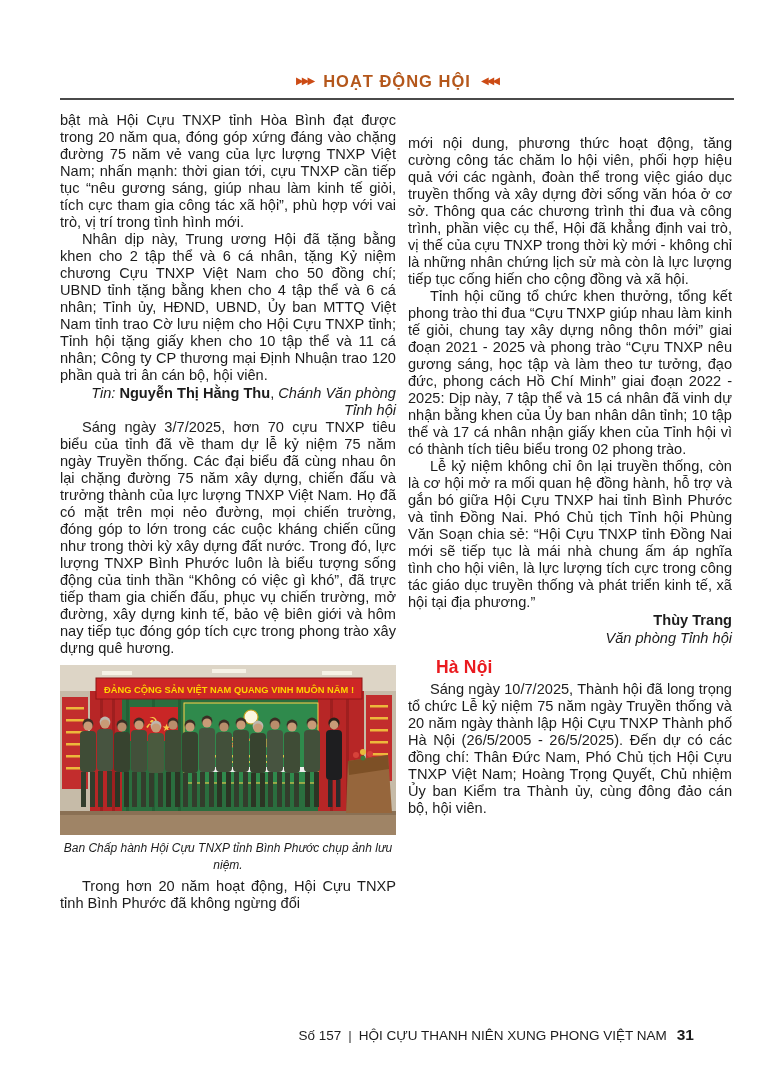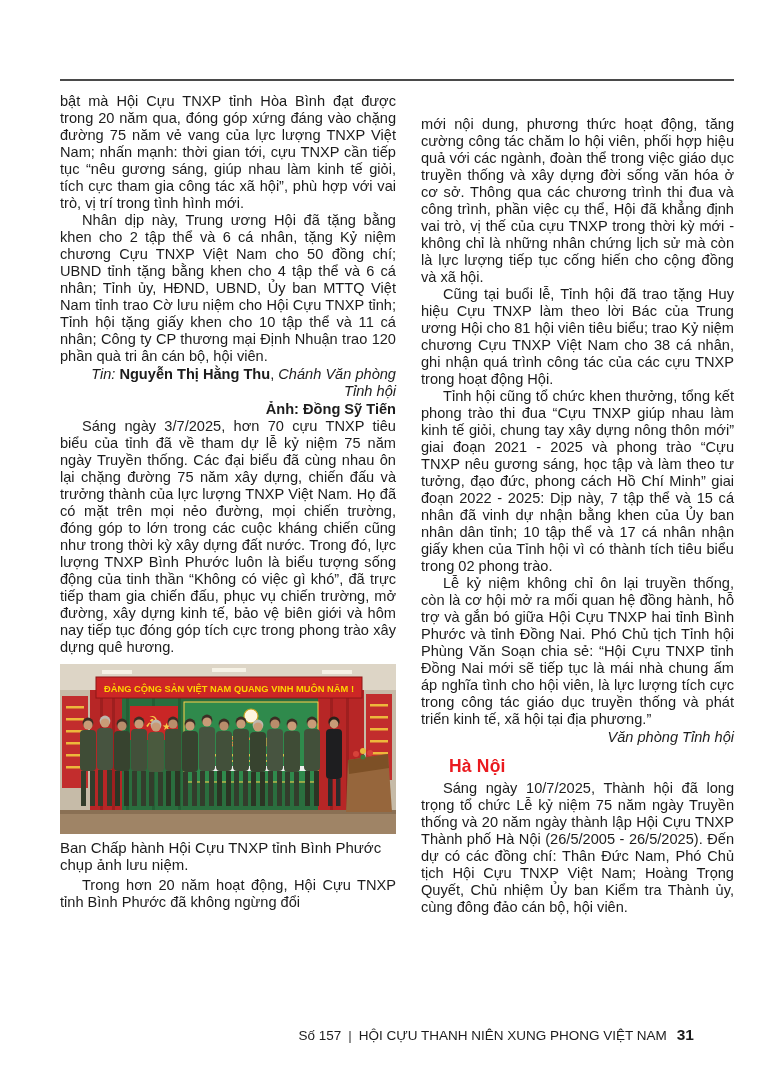--- a/index.html
+++ b/index.html
@@ -19,21 +19,21 @@
     font-weight: bold; font-size: 16.5px; letter-spacing: 1px;
     color: #b4571b; vertical-align: middle;
   }
   .header .arrows {
     font-size: 10px; letter-spacing: -2px; color: #cc4b15;
     vertical-align: middle; margin: 0 10px; position: relative; top: -1px;
   }
   .rule { border: none; border-top: 2px solid #4a4a4a; margin: 7px 0 12px 0; }
 
   
-  .columns { display: flex; gap: 25px; }
+  .columns { display: flex; gap: 12px; }
   .col-left  { width: 336px; }
   .col-right { width: 324px; margin-top: 23px; }
 
   p.body {
     margin: 0; font-size: 14.6px; line-height: 17px;
     text-align: justify; text-justify: inter-word;
   }
   p.indent { text-indent: 22px; }
 
   .byline { text-align: right; font-size: 14.6px; line-height: 17px; margin: 1px 0 0 0; }
@@ -41,49 +41,51 @@
   .byline .b { font-weight: bold; }
 
   h2.section {
     color: #ea1a1f; font-size: 17.5px; font-weight: bold;
     margin: 10px 0 3px 28px; letter-spacing: 0.2px;
   }
 
   figure { margin: 8px 0 4px 0; }
   svg.photo { display: block; width: 336px; height: 170px; }
   figcaption {
-    
-    font-size: 15px; line-height: 17px; margin-top: 5px;
+    font-style: italic; text-align: center;
+    font-size: 12px; line-height: 17px; margin-top: 5px;
   }
   .after-photo { margin-top: 9px; }
 
   
   .footer {
     position: absolute; right: 86px; bottom: 48px;
     font-size: 13.5px; color: #1c1c1c; white-space: nowrap;
   }
   .footer .sep { margin: 0 7px; color: #3a3a3a; }
   .footer .pg { font-weight: bold; font-size: 15.5px; margin-left: 10px; }
 </style>
 </head>
 <body>
 
 <div class="page">
 
+  <div class="header">
+    <span class="arrows">▶▶▶</span><span class="title">HOẠT ĐỘNG HỘI</span><span class="arrows">◀◀◀</span>
+  </div>
   <hr class="rule">
 
   <div class="columns">
 
     <div class="col-left">
       <p class="body">bật mà Hội Cựu TNXP tỉnh Hòa Bình đạt được trong 20 năm qua, đóng góp xứng đáng vào chặng đường 75 năm vẻ vang của lực lượng TNXP Việt Nam; nhấn mạnh: thời gian tới, cựu TNXP cần tiếp tục “nêu gương sáng, giúp nhau làm kinh tế giỏi, tích cực tham gia công tác xã hội”, phù hợp với vai trò, vị trí trong tình hình mới.</p>
       <p class="body indent">Nhân dịp này, Trung ương Hội đã tặng bằng khen cho 2 tập thể và 6 cá nhân, tặng Kỷ niệm chương Cựu TNXP Việt Nam cho 50 đồng chí; UBND tỉnh tặng bằng khen cho 4 tập thể và 6 cá nhân; Tỉnh ủy, HĐND, UBND, Ủy ban MTTQ Việt Nam tỉnh trao Cờ lưu niệm cho Hội Cựu TNXP tỉnh; Tỉnh hội tặng giấy khen cho 10 tập thể và 11 cá nhân; Công ty CP thương mại Định Nhuận trao 120 phần quà tri ân cán bộ, hội viên.</p>
       <p class="byline"><span class="i">Tin:</span>
         <span class="b">Nguyễn Thị Hằng Thu</span><span>,</span>
         <span class="i">Chánh Văn phòng Tỉnh hội</span></p>
-      <p class="byline b" style="font-weight:bold">Ảnh: Đồng Sỹ Tiến</p>
 
       <p class="body indent">Sáng ngày 3/7/2025, hơn 70 cựu TNXP tiêu biểu của tỉnh đã về tham dự lễ kỷ niệm 75 năm ngày Truyền thống. Các đại biểu đã cùng nhau ôn lại chặng đường 75 năm xây dựng, chiến đấu và trưởng thành của lực lượng TNXP Việt Nam. Họ đã có mặt trên mọi nẻo đường, mọi chiến trường, đóng góp to lớn trong các cuộc kháng chiến cũng như trong thời kỳ xây dựng đất nước. Trong đó, lực lượng TNXP Bình Phước luôn là biểu tượng sống động của tinh thần “Không có việc gì khó”, đã trực tiếp tham gia chiến đấu, phục vụ chiến trường, mở đường, xây dựng kinh tế, bảo vệ biên giới và hôm nay tiếp tục đóng góp tích cực trong phong trào xây dựng quê hương.</p>
 
       <figure>
         <svg class="photo" viewBox="0 0 336 170" xmlns="http://www.w3.org/2000/svg">
 
           <rect x="0" y="0" width="336" height="170" fill="#cfc7b8"></rect>
           <rect x="0" y="0" width="336" height="26" fill="#ddd5c6"></rect>
           <rect x="42" y="6" width="30" height="4" fill="#f6f2e6"></rect>
           <rect x="152" y="4" width="34" height="4" fill="#f6f2e6"></rect>
@@ -262,23 +264,23 @@
           </g>
         </svg>
         <figcaption>Ban Chấp hành Hội Cựu TNXP tỉnh Bình Phước chụp ảnh lưu niệm.</figcaption>
       </figure>
 
       <p class="body indent after-photo">Trong hơn 20 năm hoạt động, Hội Cựu TNXP tỉnh Bình Phước đã không ngừng đổi</p>
     </div>
 
     <div class="col-right">
       <p class="body">mới nội dung, phương thức hoạt động, tăng cường công tác chăm lo hội viên, phối hợp hiệu quả với các ngành, đoàn thể trong việc giáo dục truyền thống và xây dựng đời sống văn hóa ở cơ sở. Thông qua các chương trình thi đua và công trình, phần việc cụ thể, Hội đã khẳng định vai trò, vị thế của cựu TNXP trong thời kỳ mới - không chỉ là những nhân chứng lịch sử mà còn là lực lượng tiếp tục cống hiến cho cộng đồng và xã hội.</p>
-      <p class="body indent">Cũng tại buổi lễ, Tỉnh hội đã trao tặng Huy hiệu Cựu TNXP làm theo lời Bác của Trung ương Hội cho 81 hội viên tiêu biểu; trao Kỷ niệm chương Cựu TNXP Việt Nam cho 38 cá nhân, ghi nhận quá trình công tác của các cựu TNXP trong hoạt động Hội.</p>
       <p class="body indent">Tỉnh hội cũng tổ chức khen thưởng, tổng kết phong trào thi đua “Cựu TNXP giúp nhau làm kinh tế giỏi, chung tay xây dựng nông thôn mới” giai đoạn 2021 - 2025 và phong trào “Cựu TNXP nêu gương sáng, học tập và làm theo tư tưởng, đạo đức, phong cách Hồ Chí Minh” giai đoạn 2022 - 2025: Dịp này, 7 tập thể và 15 cá nhân đã vinh dự nhận bằng khen của Ủy ban nhân dân tỉnh; 10 tập thể và 17 cá nhân nhận giấy khen của Tỉnh hội vì có thành tích tiêu biểu trong 02 phong trào.</p>
       <p class="body indent">Lễ kỷ niệm không chỉ ôn lại truyền thống, còn là cơ hội mở ra mối quan hệ đồng hành, hỗ trợ và gắn bó giữa Hội Cựu TNXP hai tỉnh Bình Phước và tỉnh Đồng Nai. Phó Chủ tịch Tỉnh hội Phùng Văn Soạn chia sẻ: “Hội Cựu TNXP tỉnh Đồng Nai mới sẽ tiếp tục là mái nhà chung ấm áp nghĩa tình cho hội viên, là lực lượng tích cực trong công tác giáo dục truyền thống và phát triển kinh tế, xã hội tại địa phương.”</p>
+      <p class="byline b" style="font-weight:bold">Thùy Trang</p>
       <p class="byline i" style="font-style:italic">Văn phòng Tỉnh hội</p>
 
       <h2 class="section">Hà Nội</h2>
       <p class="body indent">Sáng ngày 10/7/2025, Thành hội đã long trọng tổ chức Lễ kỷ niệm 75 năm ngày Truyền thống và 20 năm ngày thành lập Hội Cựu TNXP Thành phố Hà Nội (26/5/2005 - 26/5/2025). Đến dự có các đồng chí: Thân Đức Nam, Phó Chủ tịch Hội Cựu TNXP Việt Nam; Hoàng Trọng Quyết, Chủ nhiệm Ủy ban Kiểm tra Thành ủy, cùng đông đảo cán bộ, hội viên.</p>
     </div>
 
   </div>
 </div>
 
 <div class="footer">

